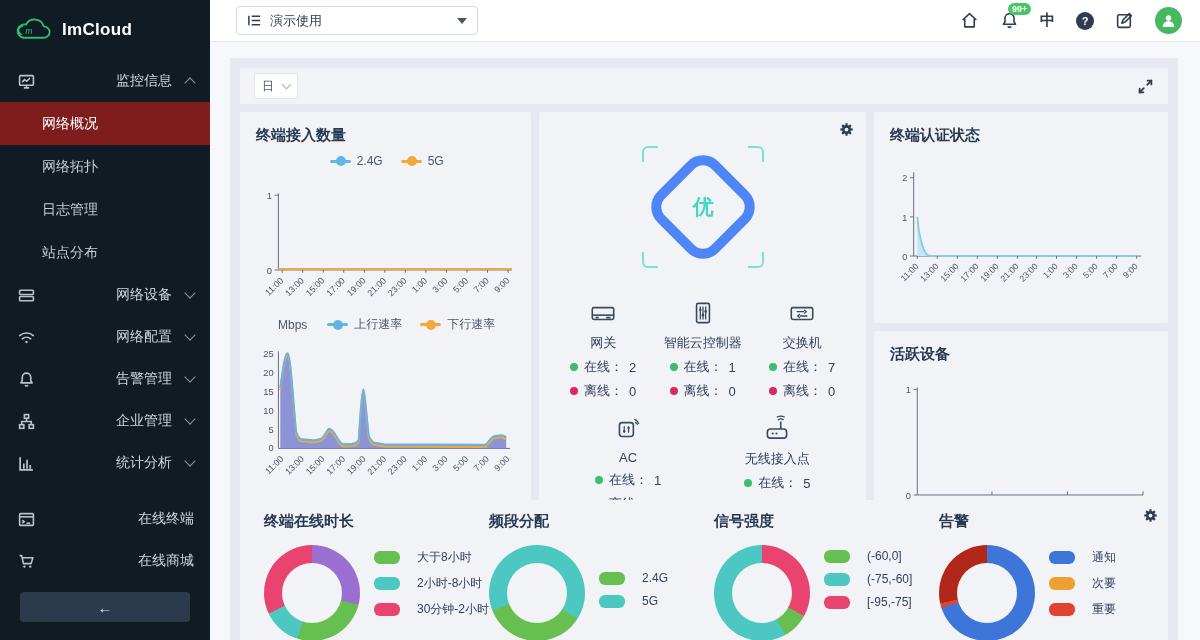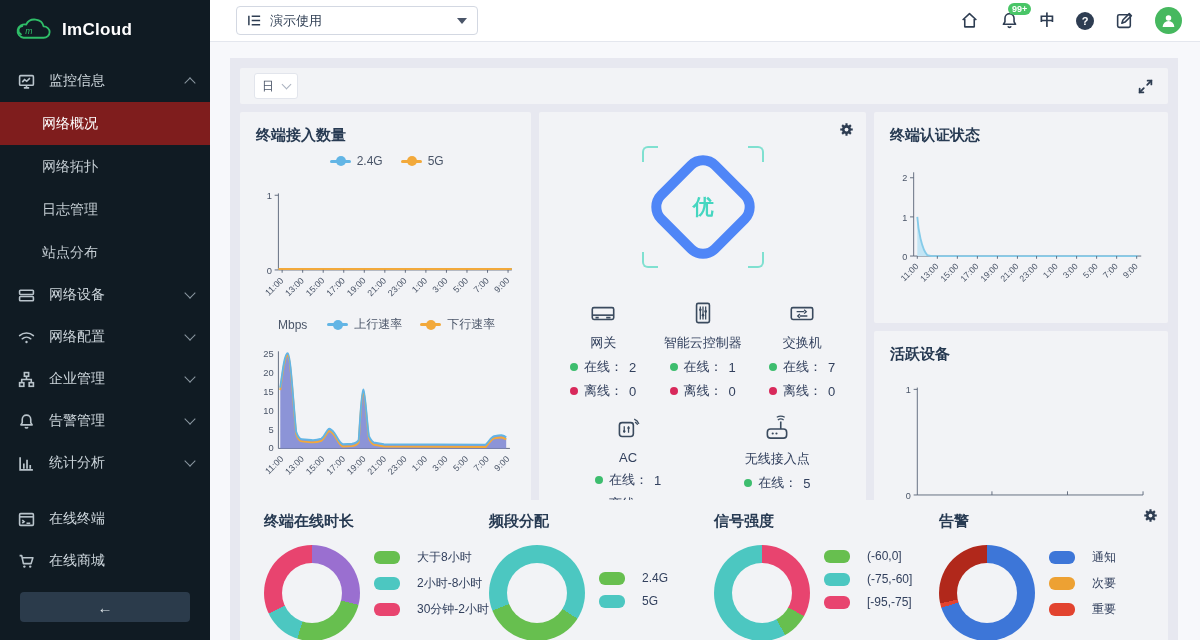--- a/index.html
+++ b/index.html
@@ -4,21 +4,21 @@
 <style>
   * { margin:0; padding:0; box-sizing:border-box; }
   html,body { width:1200px; height:640px; overflow:hidden; font-family:"Liberation Sans","DejaVu Sans",sans-serif; background:#f7f8fb; }
   .app { display:flex; width:1200px; height:640px; }
 
   
   .sidebar { width:210px; height:640px; background:#101b23; color:#cdd6dc; flex:none; display:flex; flex-direction:column; }
   .logo-row { height:60px; display:flex; align-items:center; padding-left:14px; gap:8px; }
   .logo-text { color:#fff; font-size:17px; font-weight:bold; letter-spacing:.3px; }
   .mitem { height:42px; display:flex; align-items:center; padding:0 16px 0 18px; font-size:14px; cursor:pointer; gap:14px; }
-  .mitem .lbl { flex:1; }
+  .mitem .lbl { flex:1;text-align:right; }
   .chev { width:8px; height:8px; border-right:1.6px solid #8a97a0; border-bottom:1.6px solid #8a97a0; transform:rotate(45deg); margin-top:-4px; flex:none; }
   .chev.up { transform:rotate(-135deg); margin-top:4px; }
   .micon { width:17px; height:17px; flex:none; color:#b9c4cb; }
   .micon svg { width:100%; height:100%; }
   .submenu .sitem { height:43px; display:flex; align-items:center; padding-left:42px; font-size:14px; color:#c4cdd3; cursor:pointer; }
   .sitem.active { background:#7f1d1d; color:#fff; }
   .gap-top { margin-top:14px; }
   .collapse-btn { margin:10px 20px 0 20px; height:30px; background:#2b3b4b; border-radius:4px; display:flex; align-items:center; justify-content:center; color:#dfe6ea; font-size:15px; cursor:pointer; }
 
   
@@ -161,39 +161,39 @@
             <path d="M4 9.2a6.2 6.2 0 018 0"></path>
             <circle cx="8" cy="12.2" r="1.1" fill="currentColor" stroke="none"></circle>
           </svg>
       </span>
       <span class="lbl">网络配置</span>
       <span class="chev"></span>
     </div>
 
     <div class="mitem">
       <span class="micon">
+        <svg viewBox="0 0 16 16" fill="none" stroke="currentColor" stroke-width="1.5" stroke-linejoin="round">
+            <path d="M8 2a4 4 0 00-4 4v3l-1.3 2.2h10.6L12 9V6a4 4 0 00-4-4z"></path>
+            <path d="M6.7 13.3a1.4 1.4 0 002.6 0"></path>
+          </svg>
+      </span>
+      <span class="lbl">告警管理</span>
+      <span class="chev"></span>
+    </div>
+
+    <div class="mitem">
+      <span class="micon">
         <svg viewBox="0 0 16 16" fill="none" stroke="currentColor" stroke-width="1.5">
             <rect x="6" y="1.5" width="4" height="3.4"></rect>
             <rect x="1.5" y="11" width="4" height="3.4"></rect>
             <rect x="10.5" y="11" width="4" height="3.4"></rect>
             <path d="M8 5v3M3.5 11V8h9v3"></path>
           </svg>
       </span>
       <span class="lbl">企业管理</span>
-      <span class="chev"></span>
-    </div>
-
-    <div class="mitem">
-      <span class="micon">
-        <svg viewBox="0 0 16 16" fill="none" stroke="currentColor" stroke-width="1.5" stroke-linejoin="round">
-            <path d="M8 2a4 4 0 00-4 4v3l-1.3 2.2h10.6L12 9V6a4 4 0 00-4-4z"></path>
-            <path d="M6.7 13.3a1.4 1.4 0 002.6 0"></path>
-          </svg>
-      </span>
-      <span class="lbl">告警管理</span>
       <span class="chev"></span>
     </div>
 
     <div class="mitem">
       <span class="micon">
         <svg viewBox="0 0 16 16" fill="none" stroke="currentColor" stroke-width="1.6">
             <path d="M2 2v12h12"></path>
             <path d="M5.5 13V8M8.5 13V4.5M11.5 13V9.5"></path>
           </svg>
       </span>

